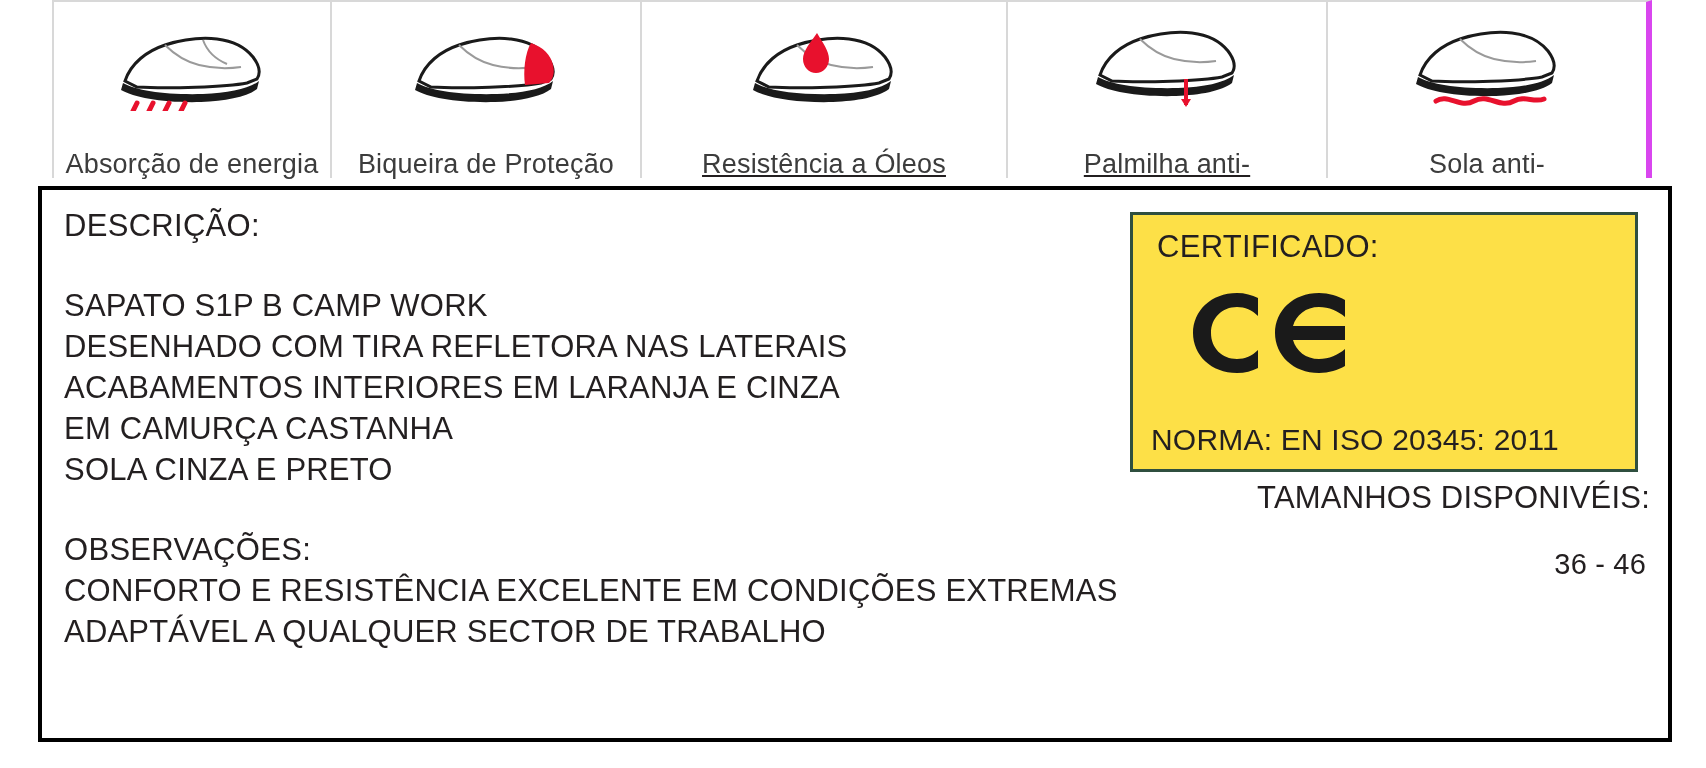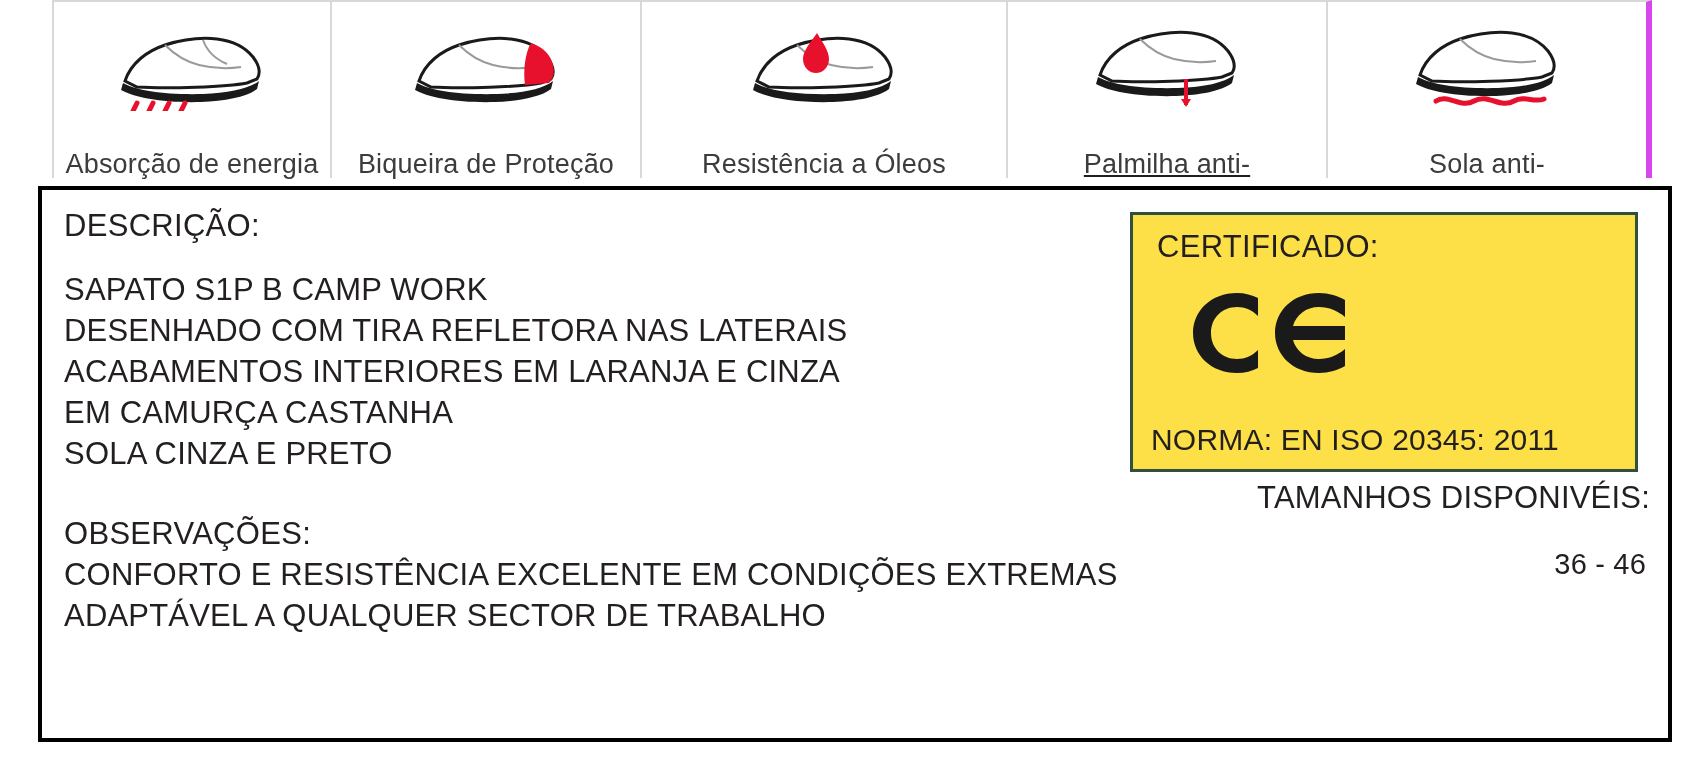--- a/index.html
+++ b/index.html
@@ -78,21 +78,21 @@
   .desc-col {
     position: absolute;
     left: 22px;
     top: 18px;
     width: 1090px;
   }
   .desc-heading {
     font-size: 31px;
     line-height: 1.18;
     letter-spacing: 0.3px;
-    margin-bottom: 24px;
+    margin-bottom: 40px;
   }
   .desc-line {
     font-size: 31px;
     line-height: 1.33;
     letter-spacing: 0.2px;
     white-space: nowrap;
   }
   .desc-gap {
     height: 38px;
   }
@@ -178,21 +178,21 @@
         <svg viewBox="0 0 170 92" width="170" height="92">
           <path d="M18 62 C24 44 40 32 58 26 C74 21 92 18 110 20 C126 22 138 28 146 38 C152 46 154 54 150 60 L140 64 C120 68 60 70 30 68 Z" fill="#ffffff" stroke="#1a1a1a" stroke-width="3"></path>
           <path d="M58 26 C66 34 76 42 92 46 C104 49 120 50 134 48" fill="none" stroke="#9a9a9a" stroke-width="2"></path>
           <path d="M130 24 C142 28 150 36 152 46 C154 54 152 60 148 64 L124 66 C122 52 124 34 130 24 Z" fill="#e8112d"></path>
           <path d="M16 64 C30 72 60 76 96 75 C122 74 142 70 152 62 L150 70 C140 78 118 82 94 83 C58 84 28 79 14 71 Z" fill="#1a1a1a"></path>
         </svg>
       </div>
       <div class="feature-label">Biqueira de Proteção</div>
     </div>
 
-    <div class="feature" style="width:366px;">
+    <div class="feature" style="width:366px;text-decoration:underline;">
       <div class="feature-icon">
         <svg viewBox="0 0 170 92" width="170" height="92">
           <path d="M18 62 C24 44 40 32 58 26 C74 21 92 18 110 20 C126 22 138 28 146 38 C152 46 154 54 150 60 L140 64 C120 68 60 70 30 68 Z" fill="#ffffff" stroke="#1a1a1a" stroke-width="3"></path>
           <path d="M58 26 C66 34 76 42 92 46 C104 49 120 50 134 48" fill="none" stroke="#9a9a9a" stroke-width="2"></path>
           <path d="M78 14 C84 24 90 32 90 40 C90 48 84 54 77 54 C70 54 64 48 64 40 C64 32 71 24 78 14 Z" fill="#e8112d"></path>
           <path d="M16 64 C30 72 60 76 96 75 C122 74 142 70 152 62 L150 70 C140 78 118 82 94 83 C58 84 28 79 14 71 Z" fill="#1a1a1a"></path>
         </svg>
       </div>
       <div class="feature-label">Resistência a Óleos</div>
     </div>

